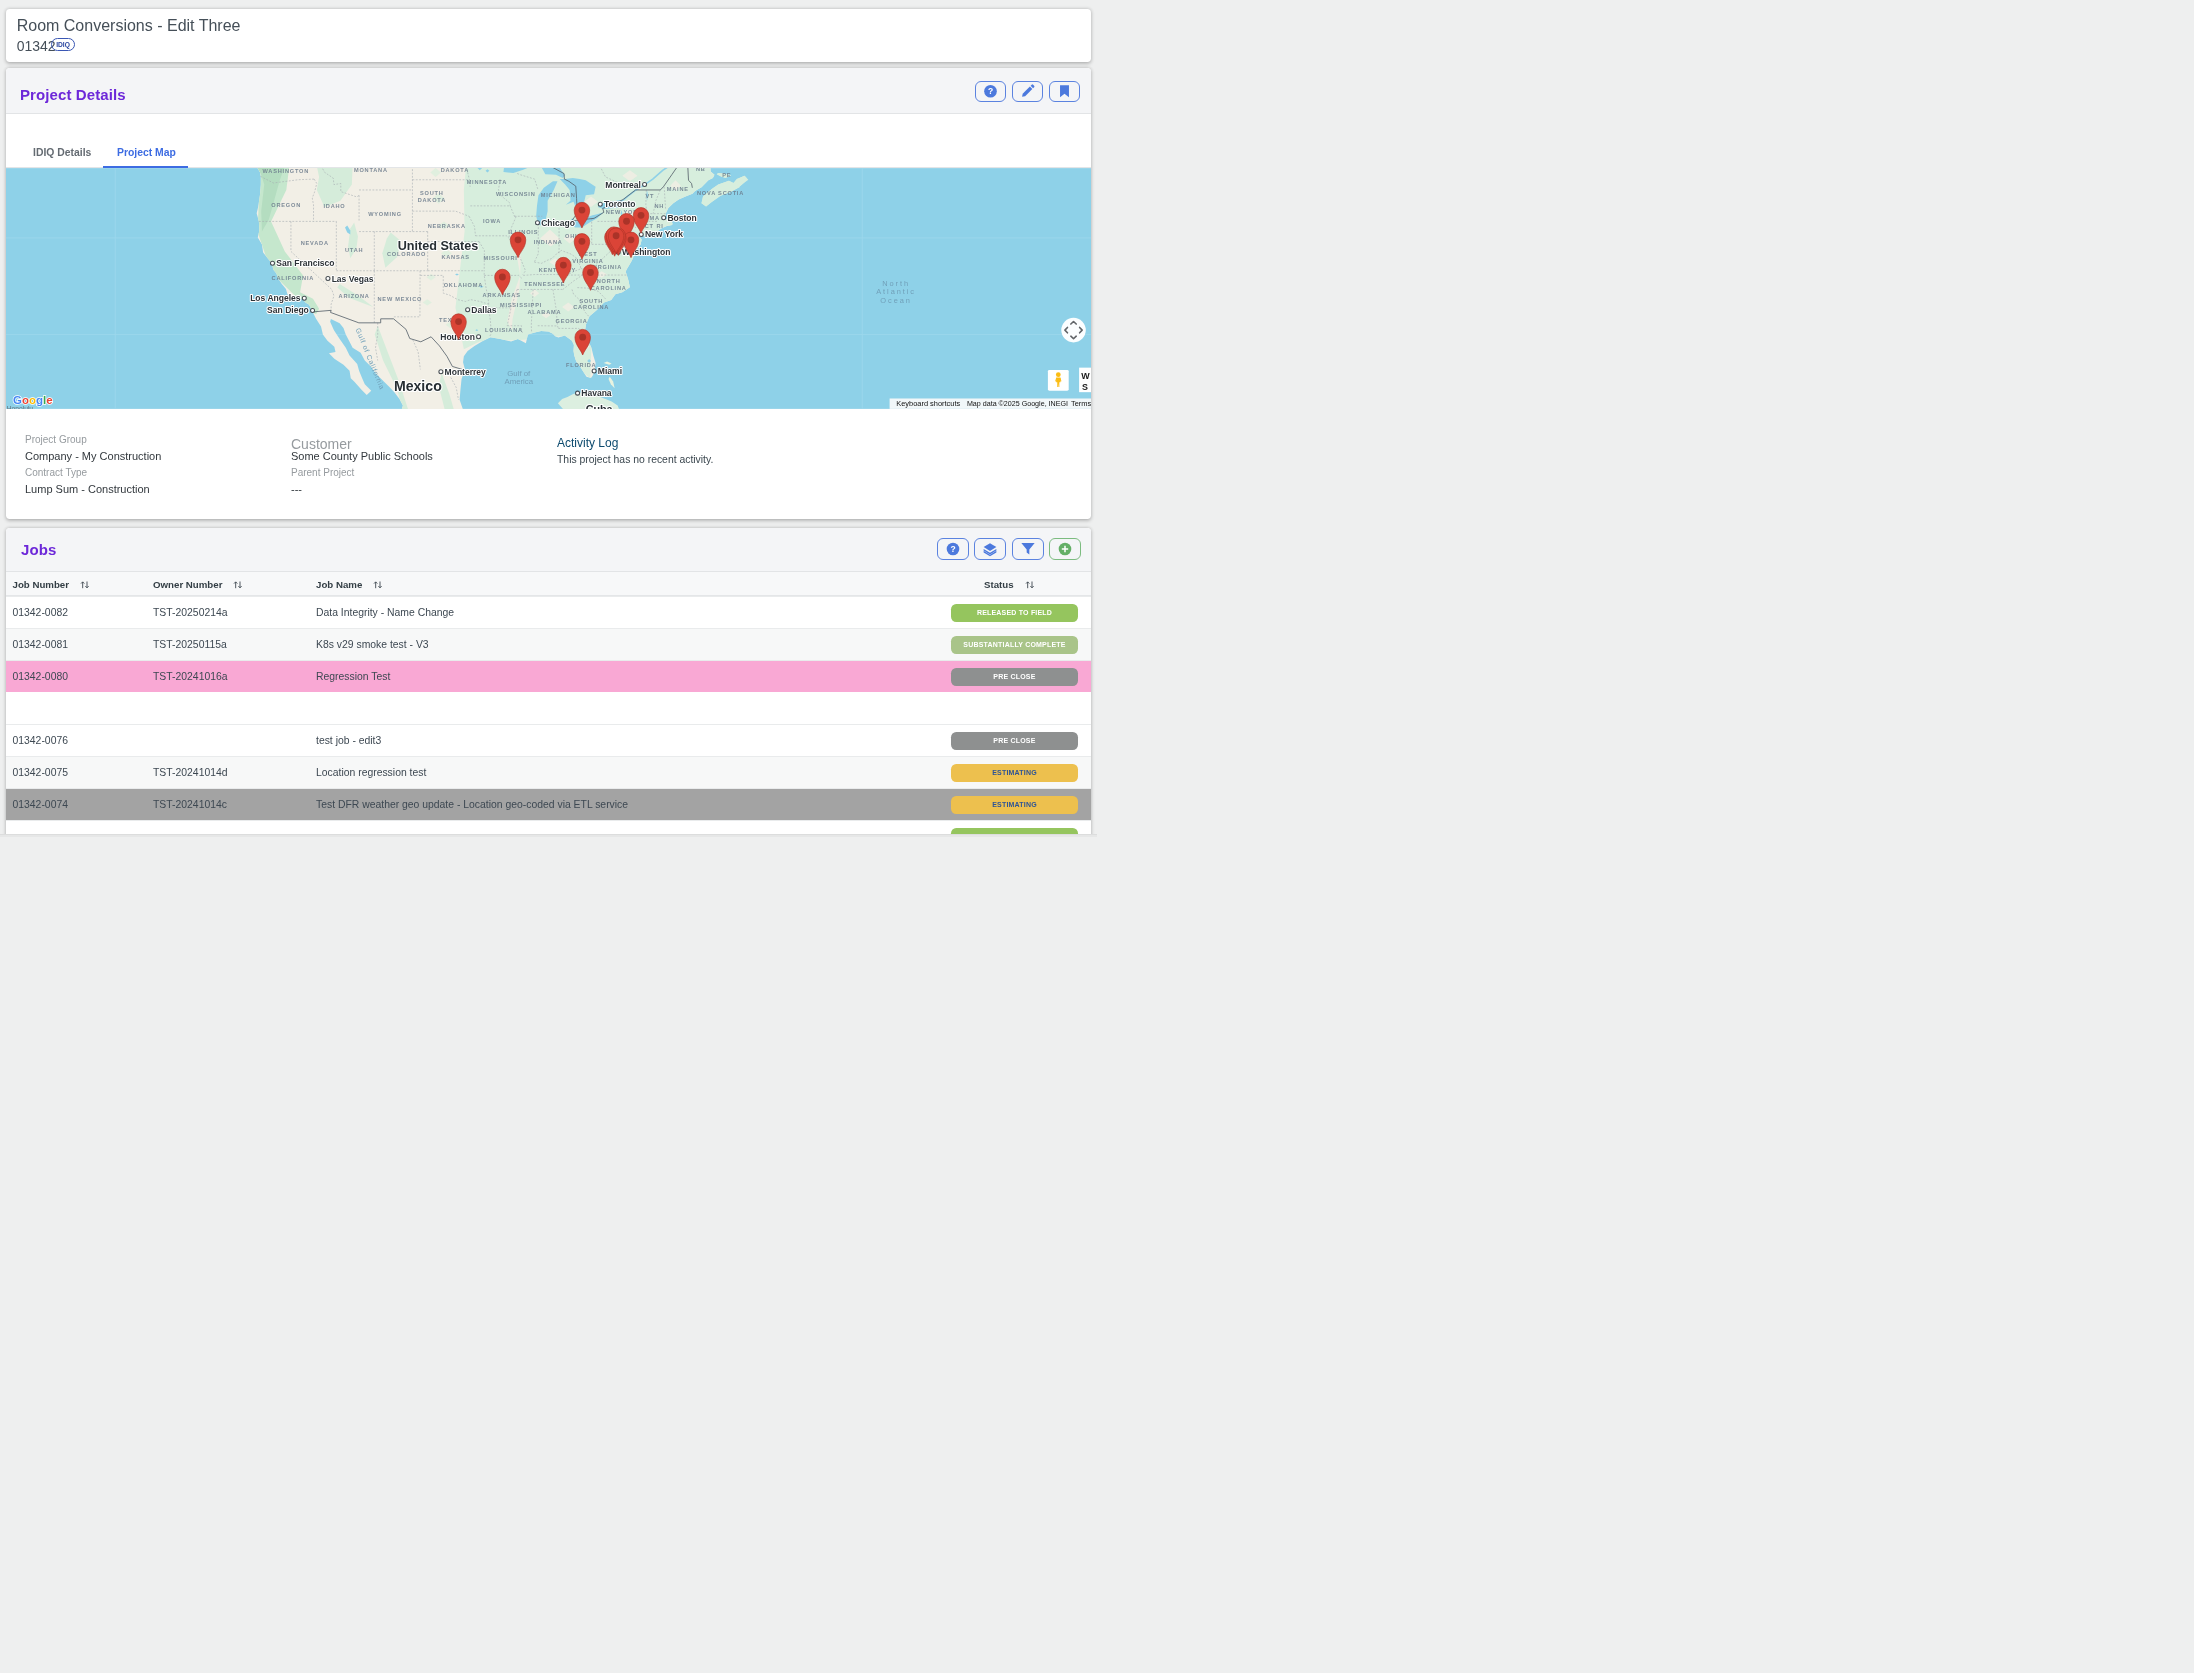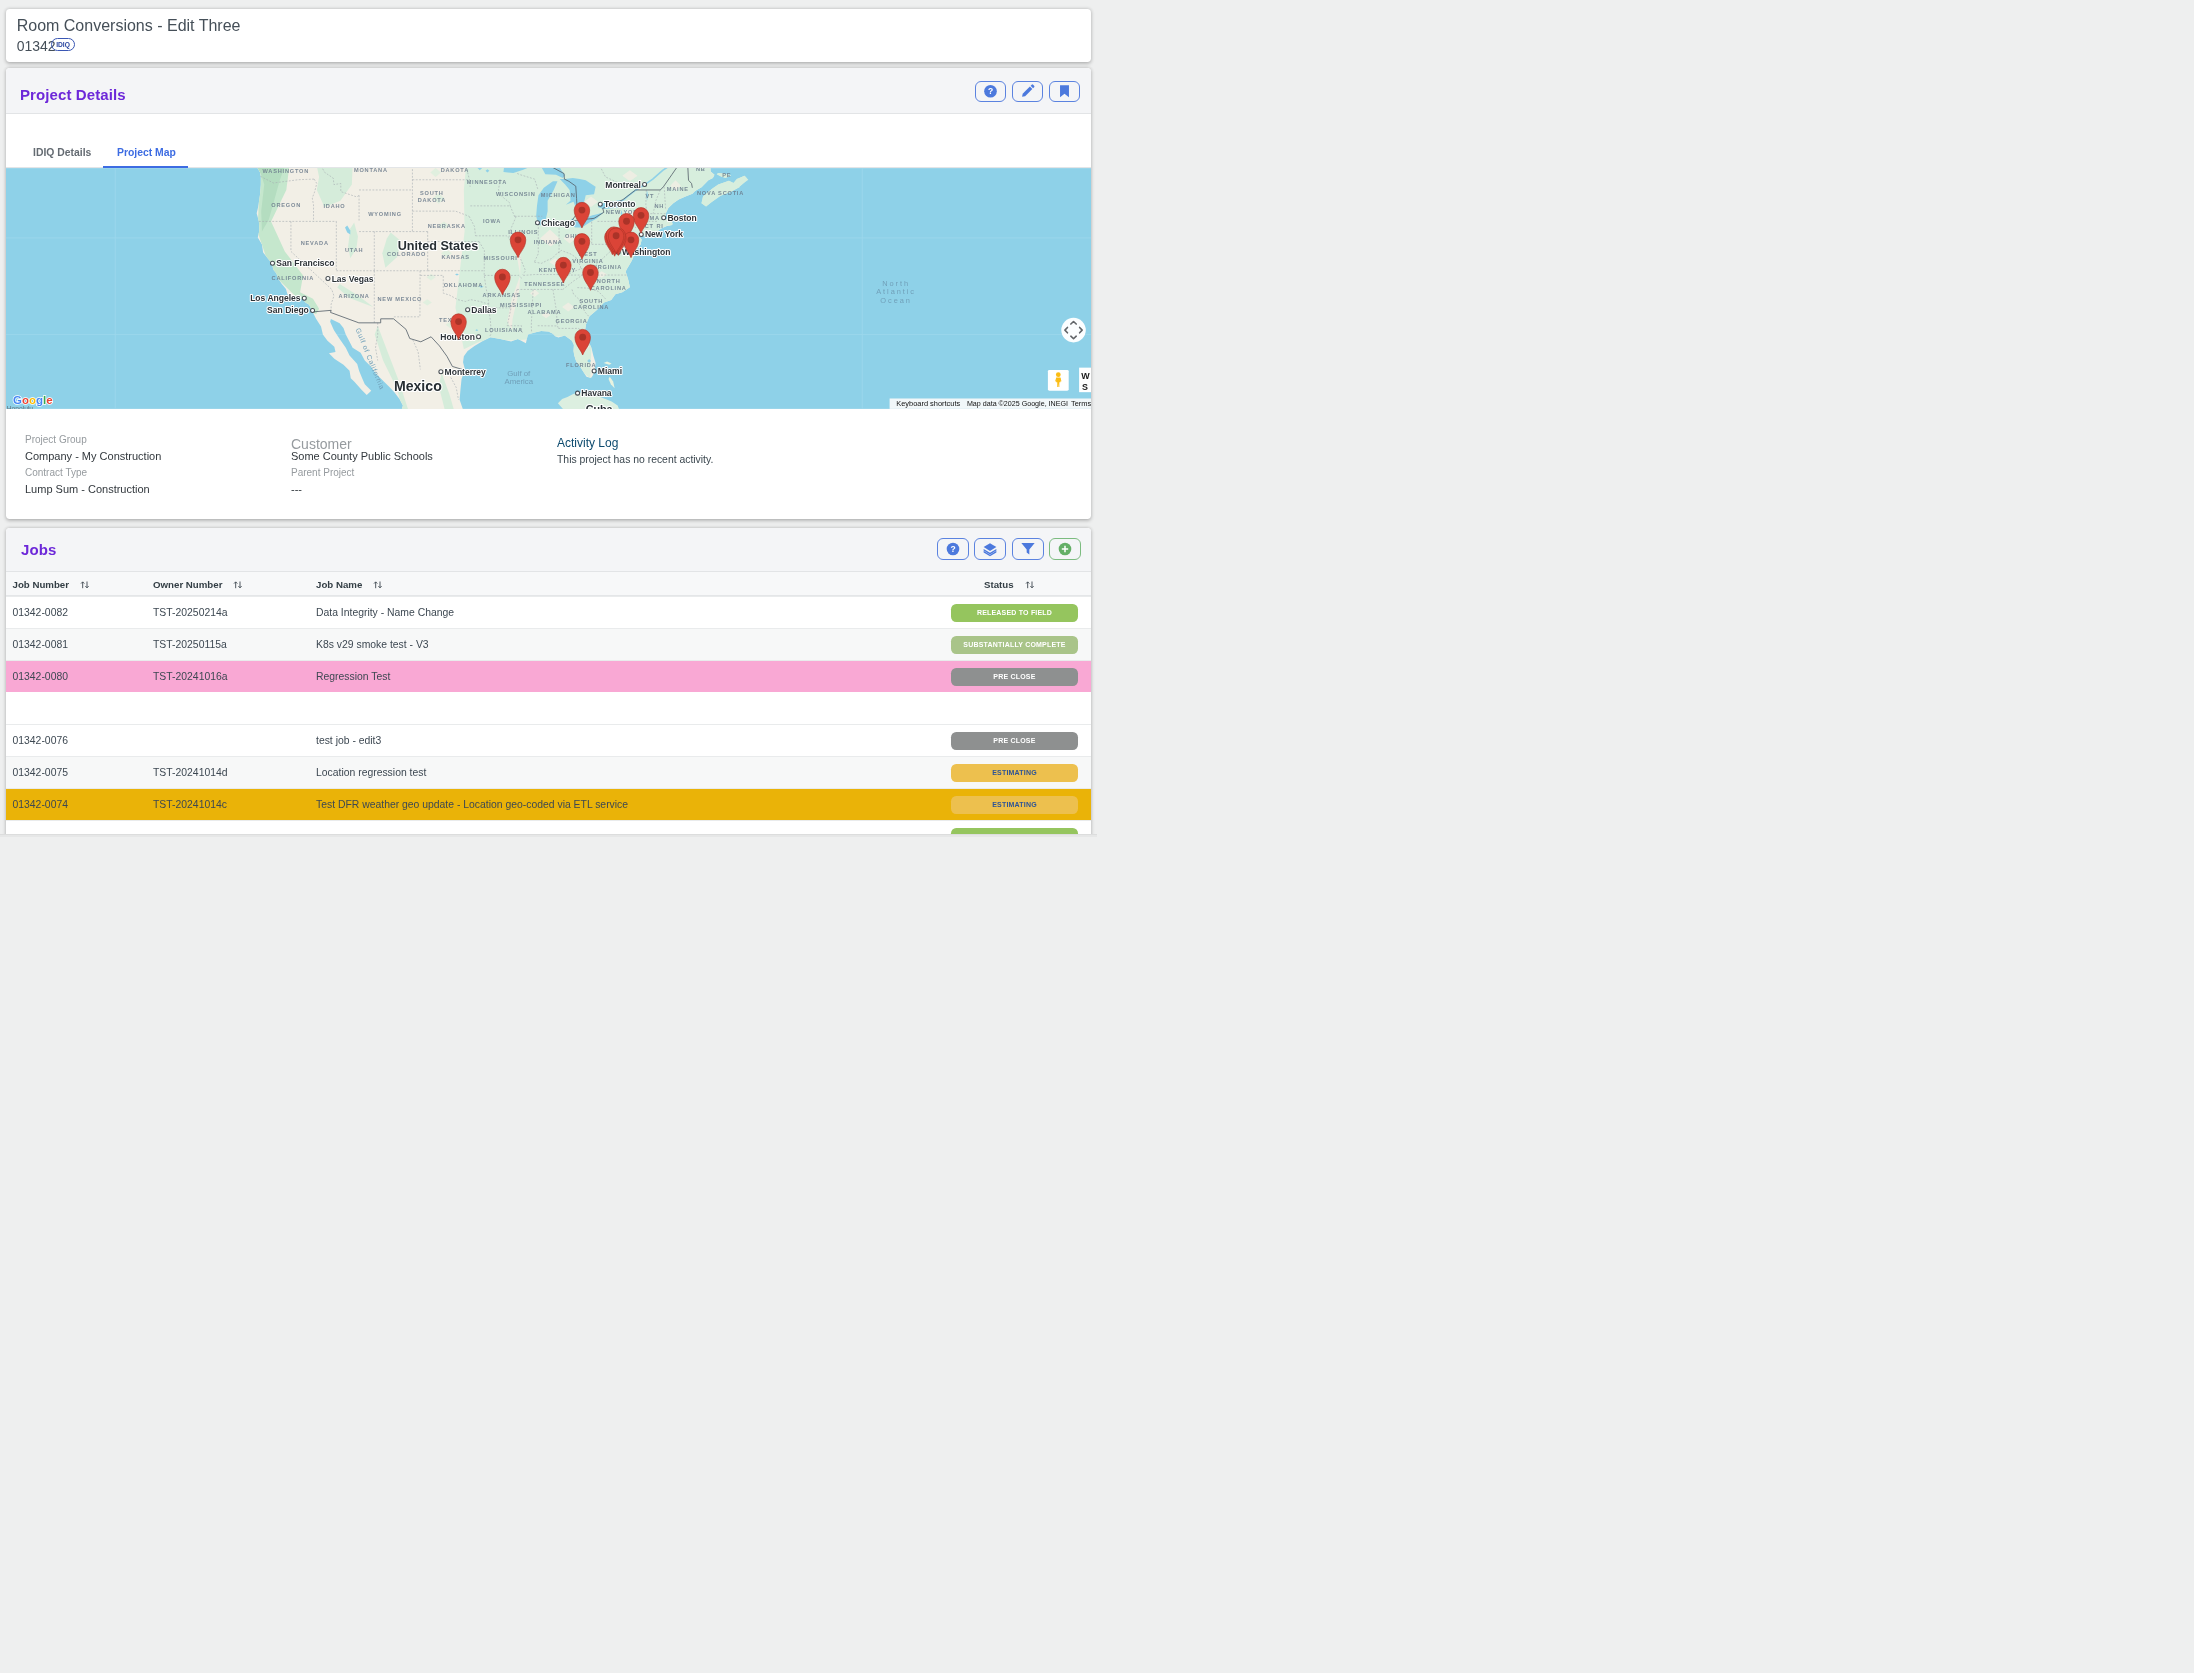--- a/index.html
+++ b/index.html
@@ -487,21 +487,21 @@
       <span class="c2"></span>
       <span class="c3">test job - edit3</span>
 <span class="chip" style="background:#8e9090;color:#ffffff">PRE CLOSE</span>
     </div>
 <div class="trow" style="top:228px;background:#f7f8f8">
 <span class="c1">01342-0075</span>
       <span class="c2">TST-20241014d</span>
       <span class="c3">Location regression test</span>
 <span class="chip" style="background:#edc04e;color:#2d5396">ESTIMATING</span>
     </div>
-<div class="trow" style="top:260px;background:#eab308">
+<div class="trow" style="top:260px;background:#a3a3a3">
 <span class="c1">01342-0074</span>
       <span class="c2">TST-20241014c</span>
       <span class="c3">Test DFR weather geo update - Location geo-coded via ETL service</span>
 <span class="chip" style="background:#edc04e;color:#2d5396">ESTIMATING</span>
     </div>
 <div class="trow" style="top:292px;background:#ffffff;height:32px">
 <span class="chip" style="background:#95c55e;color:#fff">RELEASED TO FIELD</span>
     </div>
 </div>
 

